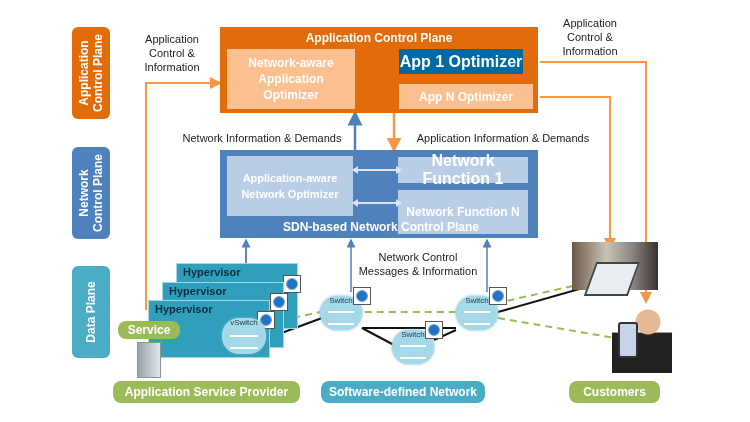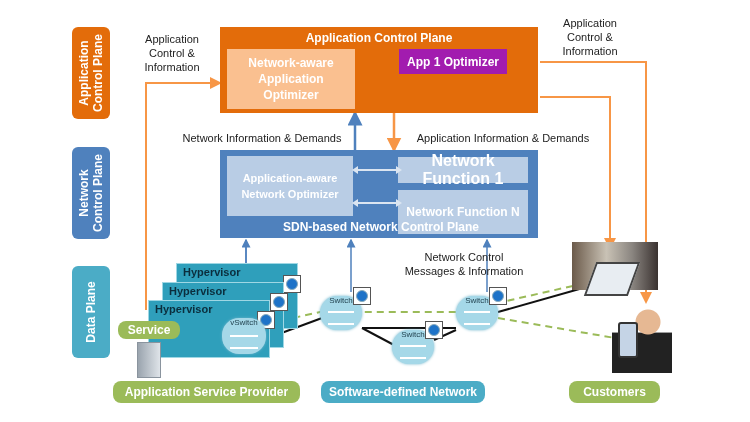--- a/index.html
+++ b/index.html
@@ -68,29 +68,30 @@
   </div>
 
 <div class="plain" style="left:134px;top:32px;width:76px;">Application
 Control &amp;
 Information</div>
 <div class="plain" style="left:552px;top:16px;width:76px;">Application
 Control &amp;
 Information</div>
 <div class="plain" style="left:172px;top:131px;width:180px;">Network Information &amp; Demands</div>
 <div class="plain" style="left:406px;top:131px;width:194px;">Application Information &amp; Demands</div>
-<div class="plain" style="left:358px;top:250px;width:120px;margin-left:46px;">Network Control
+<div class="plain" style="left:358px;top:250px;width:120px;">Network Control
 Messages &amp; Information</div>
 
 <div class="abs" style="left:220px;top:27px;width:318px;height:86px;background:#e36c0a;">
   <div class="abs" style="left:0;right:0;top:4px;text-align:center;color:#fff;font-weight:bold;font-size:12px;">Application Control Plane</div>
   <div class="box" style="left:7px;top:22px;width:128px;height:60px;background:#fac090;font-size:12px;white-space:pre;line-height:16px;">Network-aware
 Application
 Optimizer</div>
-  <div class="box" style="left:179px;top:22px;width:108px;height:25px;background:#a21caf;font-size:12px;">App 1 Optimizer</div>
+  <div class="box" style="left:179px;top:22px;width:124px;height:25px;background:#0369a1;font-size:16px;">App 1 Optimizer</div>
+  <div class="box" style="left:179px;top:57px;width:134px;height:25px;background:#fac090;font-size:12px;">App N Optimizer</div>
 </div>
 
 <div class="abs" style="left:220px;top:150px;width:318px;height:88px;background:#4f81bd;">
   <div class="box" style="left:7px;top:6px;width:126px;height:60px;background:#b9cde5;font-size:11px;white-space:pre;line-height:16px;">Application-aware
 Network Optimizer</div>
   <div class="box" style="left:178px;top:7px;width:130px;height:26px;background:#b9cde5;font-size:16px;">Network Function 1</div>
   <div class="box" style="left:178px;top:40px;width:130px;height:44px;background:#b9cde5;font-size:12px;">Network Function N</div>
   <div class="abs" style="left:4px;right:0;bottom:4px;text-align:center;color:#fff;font-weight:bold;font-size:12px;">SDN-based Network Control Plane</div>
 </div>
 <svg class="abs" style="left:220px;top:150px" width="318" height="88">

